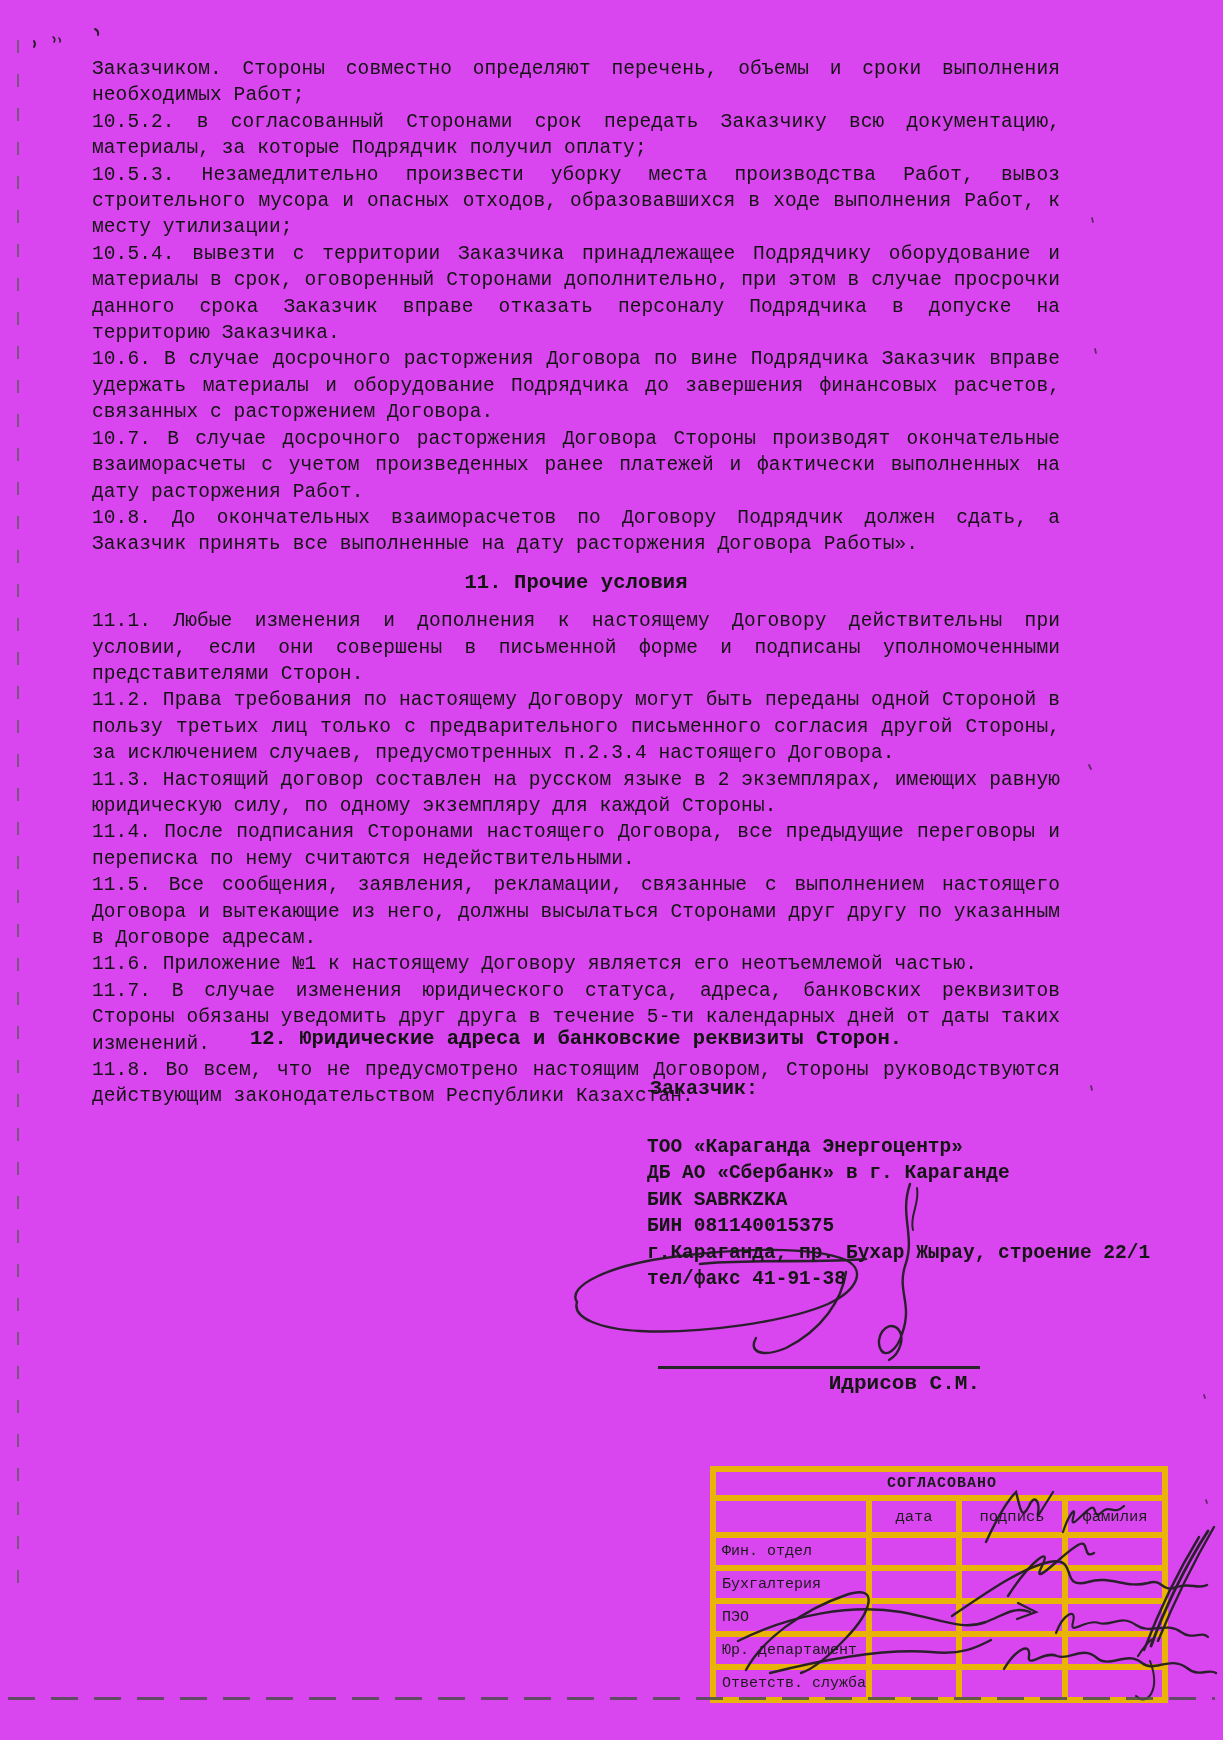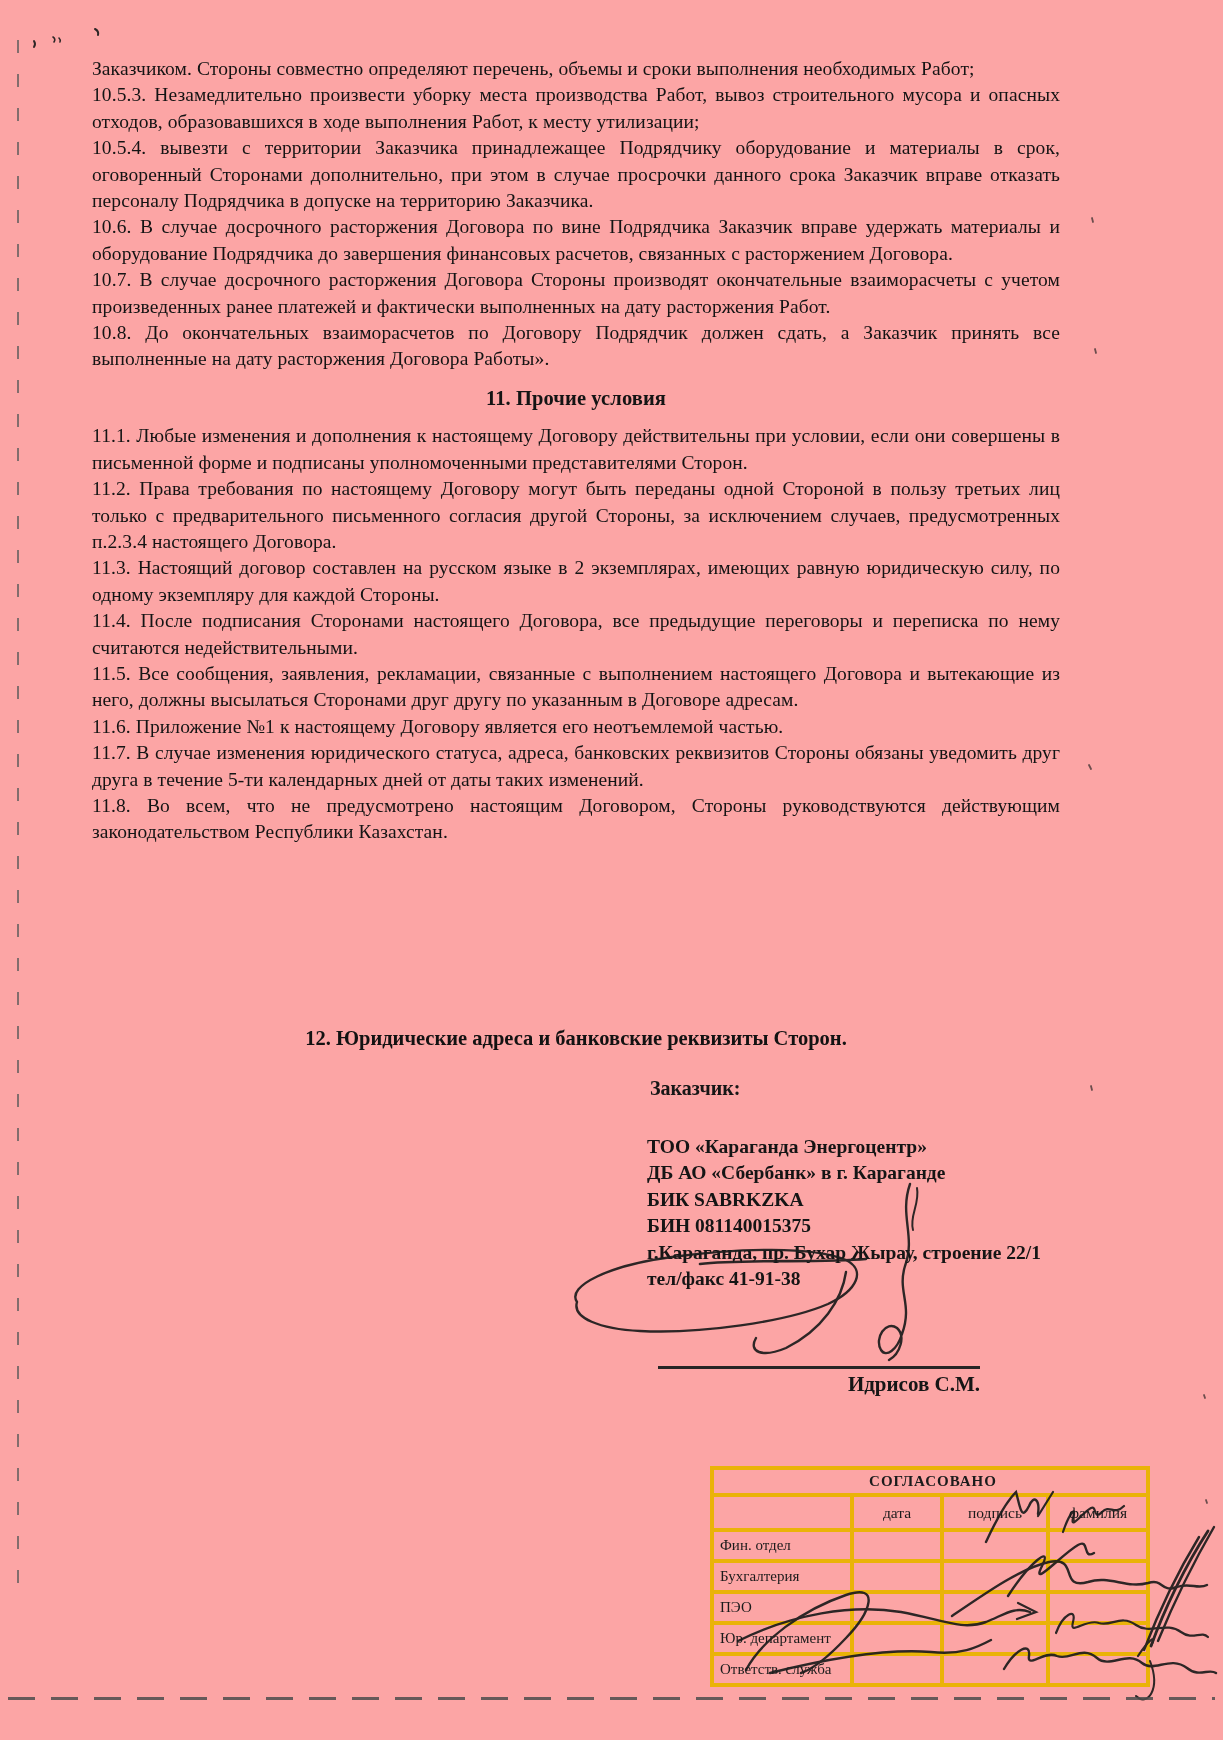--- a/index.html
+++ b/index.html
@@ -1,19 +1,19 @@
 <!DOCTYPE html>
 <html><head>
 <meta charset="utf-8">
 <style>
   html,body { margin:0; padding:0; background:#e8e8e8; }
   .page {
     position:relative; width:1223px; height:1740px; margin:0 auto;
-    background:#fca5a5; overflow:hidden; color:#161616;
-    font-family:Liberation Serif, serif;
+    background:#d946ef; overflow:hidden; color:#161616;
+    font-family:Liberation Mono, monospace;
   }
   
   .left-dash {
     position:absolute; left:17px; top:40px; height:1550px; width:2px;
     background:repeating-linear-gradient(180deg,#5a5a5a 0 13px,transparent 13px 34px);
     opacity:.75;
   }
   .bottom-dash {
     position:absolute; left:8px; top:1697px; width:1207px; height:3px;
     background:repeating-linear-gradient(90deg,#4c4c4c 0 27px,transparent 27px 43px);
@@ -48,21 +48,21 @@
   .sign-name {
     position:absolute; left:658px; top:1372px; width:322px;
     text-align:right; font-size:21px; font-weight:bold;
   }
   table.approval {
     position:absolute; left:710px; top:1466px;
     border-collapse:collapse; table-layout:fixed;
     border:3px solid #2c2c2c; background:transparent;
   }
   table.approval td {
-    border:4px solid #eab308; padding:0 0 0 6px;
+    border:6px solid #eab308; padding:0 0 0 6px;
     font-size:15px; color:#1b1b1b; white-space:nowrap; overflow:hidden;
   }
   td.t-title {
     text-align:center; font-weight:bold; font-size:16px;
     letter-spacing:1px; height:23px; padding:0;
   }
   tr.t-head td {
     text-align:center; height:23px; padding:4px; font-size:15.5px;
   }
   tbody.t-rows td { height:27px; }
@@ -72,20 +72,21 @@
 <body>
 
 <div class="page">
 
   <div class="left-dash"></div>
 
   <div class="body-text">
     <div>
 
     <p class="para">Заказчиком. Стороны совместно определяют перечень, объемы и сроки выполнения необходимых Работ;</p>
+        <p class="para">10.5.2. в согласованный Сторонами срок передать Заказчику всю документацию, материалы, за которые Подрядчик получил оплату;</p>
         <p class="para">10.5.3. Незамедлительно произвести уборку места производства Работ, вывоз строительного мусора и опасных отходов, образовавшихся в ходе выполнения Работ, к месту утилизации;</p>
         <p class="para">10.5.4. вывезти с территории Заказчика принадлежащее Подрядчику оборудование и материалы в срок, оговоренный Сторонами дополнительно, при этом в случае просрочки данного срока Заказчик вправе отказать персоналу Подрядчика в допуске на территорию Заказчика.</p>
         <p class="para">10.6. В случае досрочного расторжения Договора по вине Подрядчика Заказчик вправе удержать материалы и оборудование Подрядчика до завершения финансовых расчетов, связанных с расторжением Договора.</p>
         <p class="para">10.7. В случае досрочного расторжения Договора Стороны производят окончательные взаиморасчеты с учетом произведенных ранее платежей и фактически выполненных на дату расторжения Работ.</p>
         <p class="para">10.8. До окончательных взаиморасчетов по Договору Подрядчик должен сдать, а Заказчик принять все выполненные на дату расторжения Договора Работы».</p>
       </div>
     <h3 class="h-center">11. Прочие условия</h3>
     <div>
 
     <p class="para">11.1. Любые изменения и дополнения к настоящему Договору действительны при условии, если они совершены в письменной форме и подписаны уполномоченными представителями Сторон.</p>

